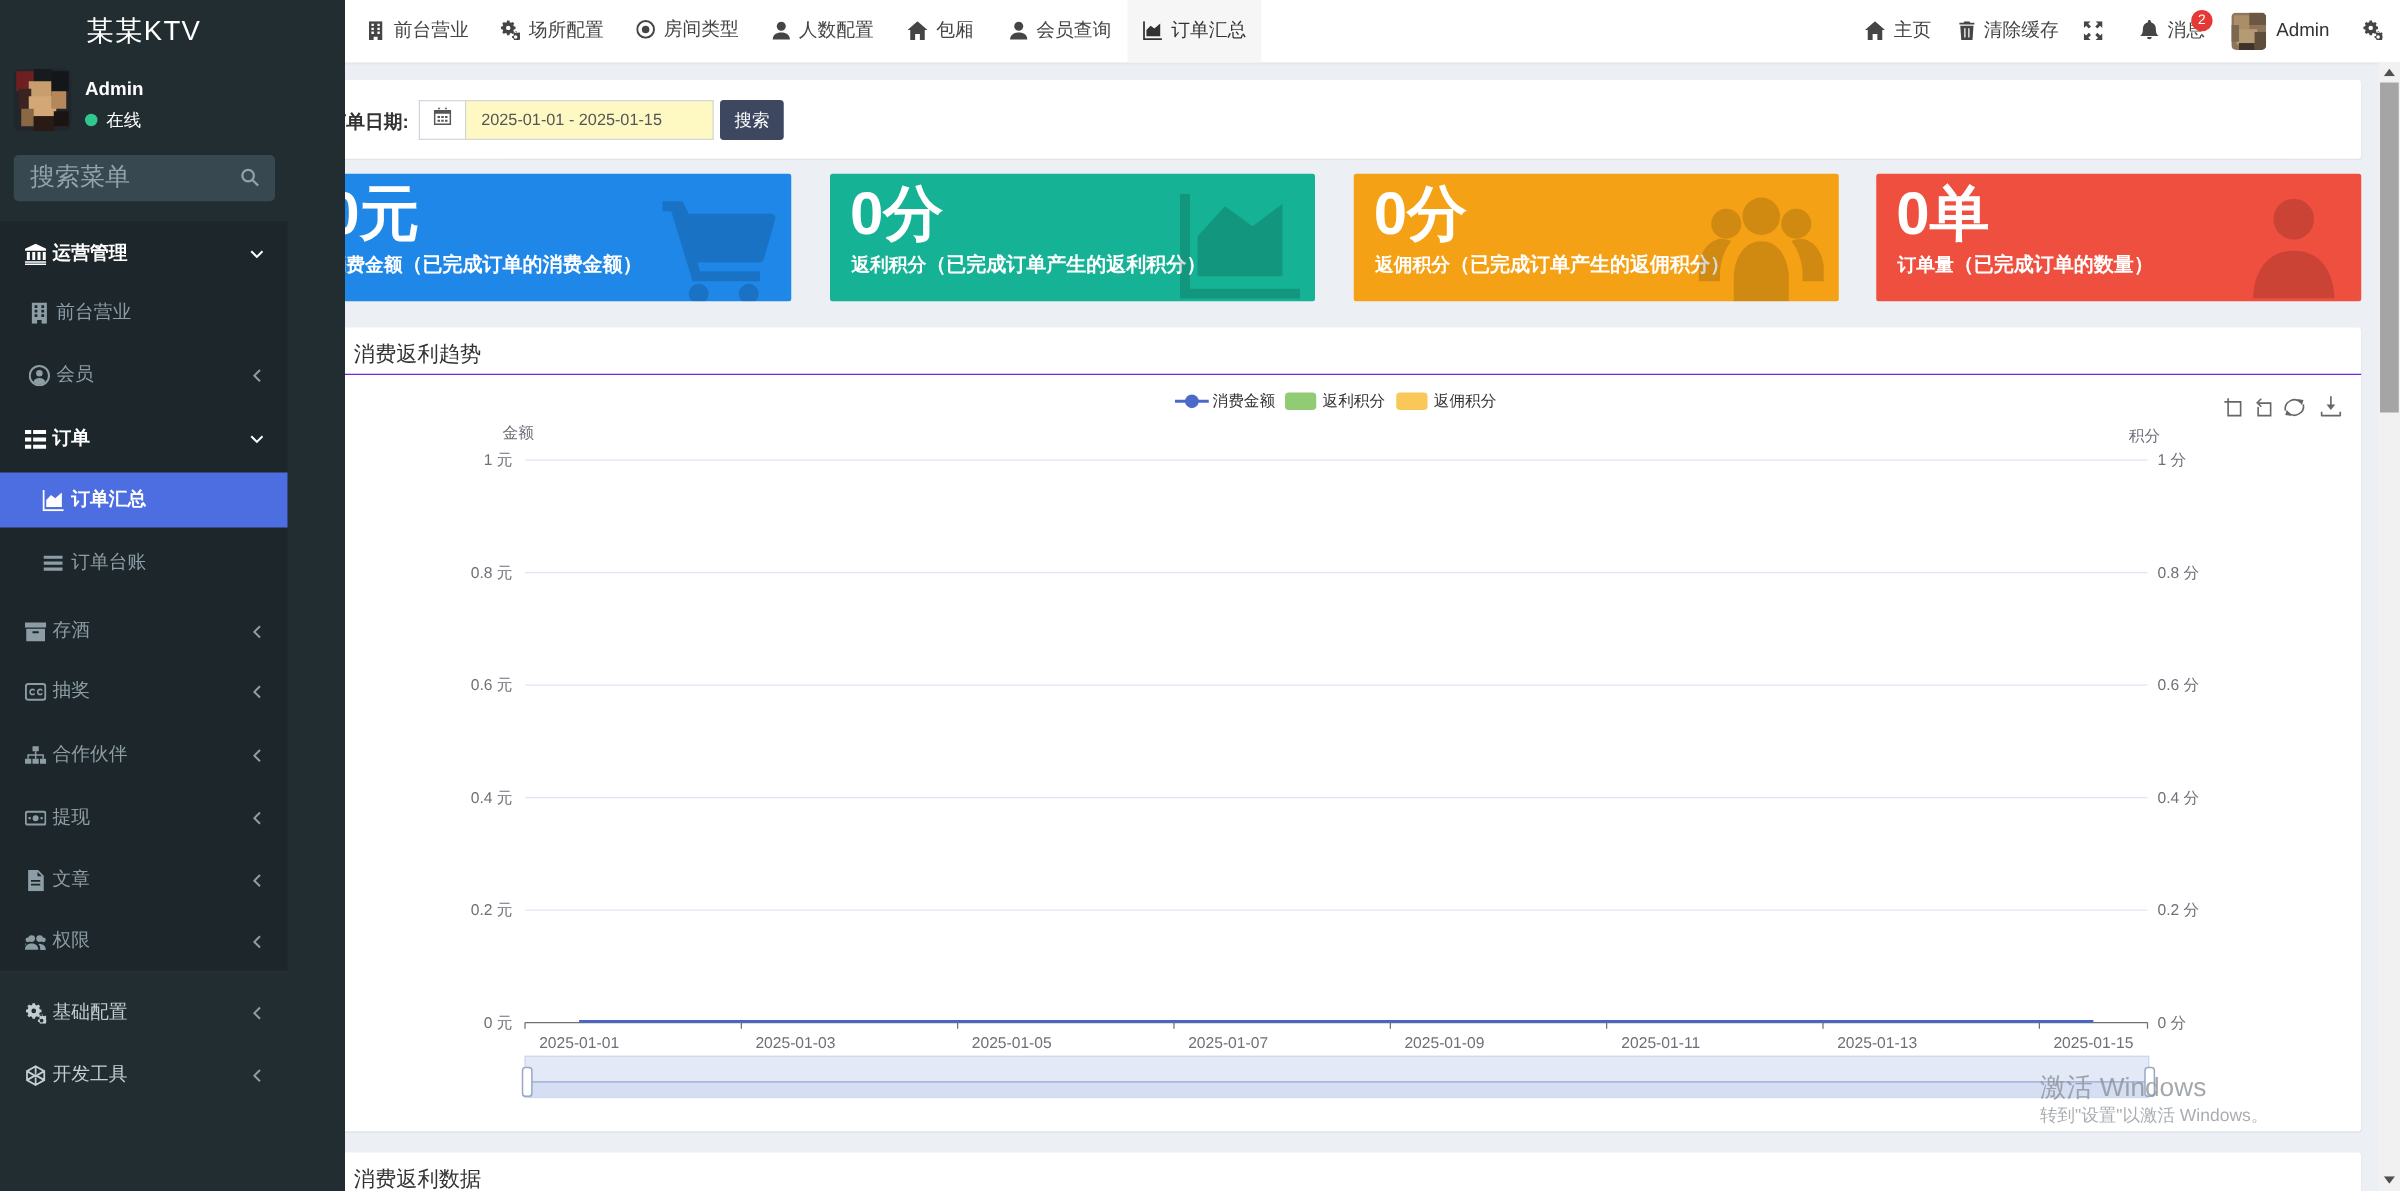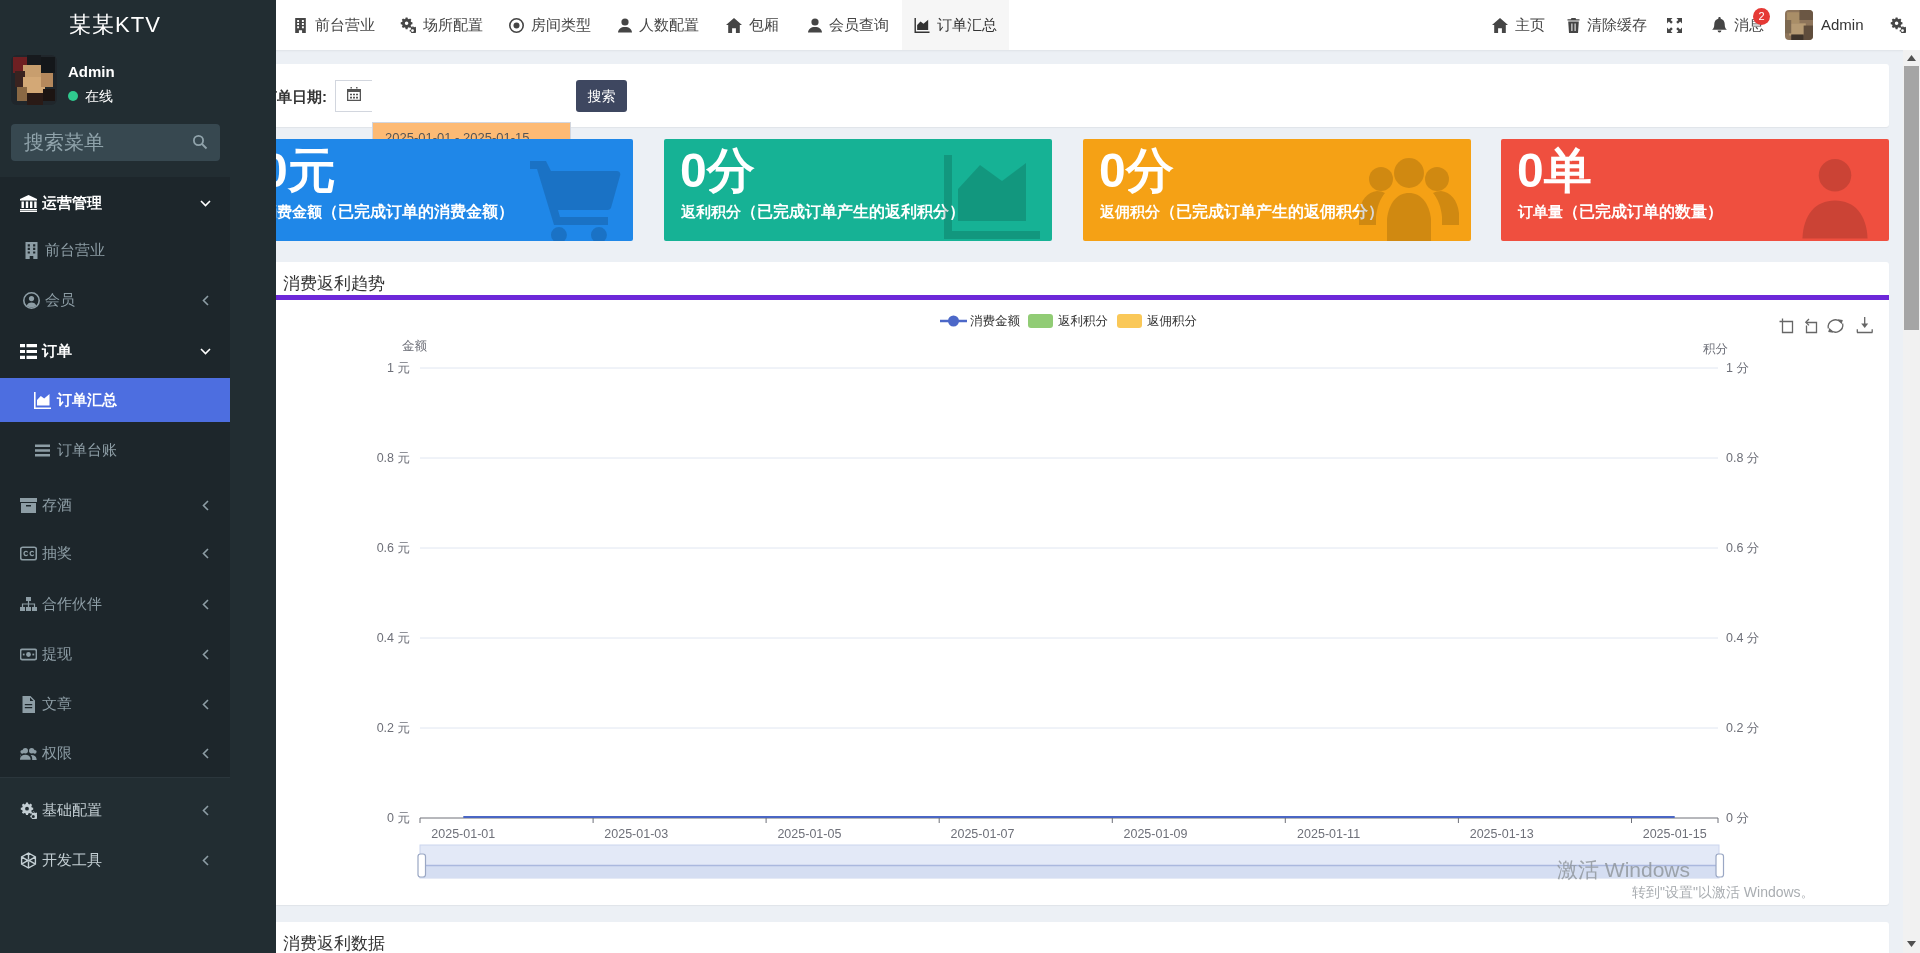--- a/index.html
+++ b/index.html
@@ -29,34 +29,34 @@
 .nv{position:absolute;top:0;height:50px;line-height:50px;font-size:15px;color:#454545;}
 .nv svg{vertical-align:-3px;margin-right:7px;}
 .nv.act{background:#f6f6f6;}
 
 #content{position:absolute;left:230px;top:50px;width:1673px;height:903px;background:#ecf0f5;}
 .panel{position:absolute;background:#fff;border-radius:3px;box-shadow:0 1px 1px rgba(0,0,0,0.05);}
 #fpanel{left:15px;top:14px;width:1644px;height:63px;}
 #flabel{position:absolute;left:17px;top:24px;font-size:15px;font-weight:bold;color:#333;}
 #figroup{position:absolute;left:90px;top:16px;width:236px;height:32px;}
 #fico{position:absolute;left:0;top:0;width:37px;height:32px;background:#fff;border:1px solid #d2d6de;border-right:none;text-align:center;line-height:30px;}
-#finput{position:absolute;left:37px;top:0;width:199px;height:32px;border:1px solid #d2d6de;background:#fdba74;font-size:13px;color:#555;line-height:30px;padding-left:12px;margin-top:42px;}
+#finput{position:absolute;left:37px;top:0;width:199px;height:32px;border:1px solid #d2d6de;background:#fef9c3;font-size:13px;color:#555;line-height:30px;padding-left:12px;}
 #fbtn{position:absolute;left:331px;top:16px;width:51px;height:32px;background:#3e4760;color:#ffffff;font-size:14px;text-align:center;line-height:32px;border-radius:3px;}
 
 .card{position:absolute;top:89px;width:388px;height:102px;border-radius:2px;color:#fff;overflow:hidden;}
 .card .n{position:absolute;left:16px;top:0px;font-size:48px;font-weight:bold;}
 .card .d{position:absolute;left:17px;top:63px;font-size:15px;font-weight:bold;}
 .card .d small{font-size:16px;font-weight:bold;}
 .card svg{position:absolute;}
 #chpanel{left:15px;top:212px;width:1644px;height:643px;}
-.phead{position:absolute;left:0;top:0;width:100%;height:38px;border-bottom:5px solid #6d28d9;}
+.phead{position:absolute;left:0;top:0;width:100%;height:38px;border-bottom:1px solid #6d28d9;}
 .phead .pt{position:absolute;left:38px;top:10px;font-size:17px;color:#333;}
 .phead svg{position:absolute;left:13px;top:12px;}
 #dpanel{left:15px;top:872px;width:1644px;height:81px;}
-#wm1{position:absolute;left:1557px;top:856px;font-size:21px;color:rgba(140,146,151,0.8);z-index:9;}
+#wm1{position:absolute;left:1632px;top:856px;font-size:21px;color:rgba(140,146,151,0.8);z-index:9;}
 #wm2{position:absolute;left:1632px;top:884px;font-size:14px;color:rgba(140,146,151,0.75);z-index:9;}
 
 #sbar{position:absolute;left:1903px;top:50px;width:17px;height:903px;background:#f1f1f1;z-index:8;}
 #sbar .th{position:absolute;left:1px;top:16px;width:15px;height:264px;background:#a5a5a5;}
 </style>
 </head>
 <body>
 <div id="sidebar">
     <div id="sb-upper"></div>
     <div id="logo">某某KTV</div>
@@ -216,21 +216,21 @@
     <div class="nv" style="left:14px;width:44px;text-align:center;"><svg width="16" height="14" viewBox="0 0 16 14">
         <path stroke="#454545" stroke-width="2" d="M1 2h14M1 7h14M1 12h14"></path>
       </svg></div>
     <div class="nv" style="left:63px;"><svg width="15" height="15" viewBox="0 0 17 17">
         <path fill="#454545" d="M2.5 0h12v17h-4.2v-3h-3.6v3H2.5zM4.7 2.2h2.2v2.2H4.7zM10.1 2.2h2.2v2.2h-2.2zM4.7 5.8h2.2V8H4.7zM10.1 5.8h2.2V8h-2.2zM4.7 9.4h2.2v2.2H4.7zM10.1 9.4h2.2v2.2h-2.2z" fill-rule="evenodd"></path>
       </svg><span style="vertical-align:0;">前台营业</span></div>
     <div class="nv" style="left:170px;"><svg width="16" height="16" viewBox="0 0 17 17">
         <path fill="#454545" d="M6 .5h2l.3 1.4 1.2.5 1.2-.8 1.4 1.4-.8 1.2.5 1.2 1.4.3v2l-1.4.3-.5 1.2.8 1.2-1.4 1.4-1.2-.8-1.2.5L8 12.9H6l-.3-1.4-1.2-.5-1.2.8-1.4-1.4.8-1.2-.5-1.2L.8 7.7v-2l1.4-.3.5-1.2-.8-1.2L3.3 1.6l1.2.8 1.2-.5zM7 4.8a1.9 1.9 0 1 0 0 3.8 1.9 1.9 0 0 0 0-3.8z" fill-rule="evenodd"></path>
         <path fill="#454545" d="M12.5 9.5h1.6l.2 1.1 1 .4 1-.6 1.1 1.1-.6 1 .4 1 1.1.2v.1-.1 1.6l-1.1.2-.4 1-.2.4h-4.6l-.2-.4-.4-1-1.1-.2v-1.6l1.1-.2.4-1-.6-1 1.1-1.1 1 .6 1-.4zm.8 3.4a1.5 1.5 0 1 0 0 3 1.5 1.5 0 0 0 0-3z" fill-rule="evenodd"></path>
       </svg><span style="vertical-align:0;">场所配置</span></div>
-    <div class="nv" style="left:279px;"><svg width="15" height="15" viewBox="0 0 17 17">
+    <div class="nv" style="left:279px;font-family:Liberation Mono, monospace;"><svg width="15" height="15" viewBox="0 0 17 17">
         <circle cx="8.5" cy="8.5" r="7.6" fill="none" stroke="#454545" stroke-width="1.8"></circle>
         <circle cx="8.5" cy="8.5" r="3.4" fill="#454545"></circle>
       </svg><span style="vertical-align:0;">房间类型</span></div>
     <div class="nv" style="left:388px;"><svg width="14" height="15" viewBox="0 0 14 15">
         <circle cx="7" cy="4" r="3.6" fill="#454545"></circle>
         <path fill="#454545" d="M0 14.6c.3-3.8 2.9-5.7 7-5.7s6.7 1.9 7 5.7z"></path>
       </svg><span style="vertical-align:0;">人数配置</span></div>
     <div class="nv" style="left:496px;"><svg width="16" height="15" viewBox="0 0 16 15">
         <path fill="#454545" d="M8 0l8 7h-2.2v8H9.9v-4.8H6.1V15H2.2V7H0z"></path>
       </svg><span style="vertical-align:0;">包厢</span></div>

